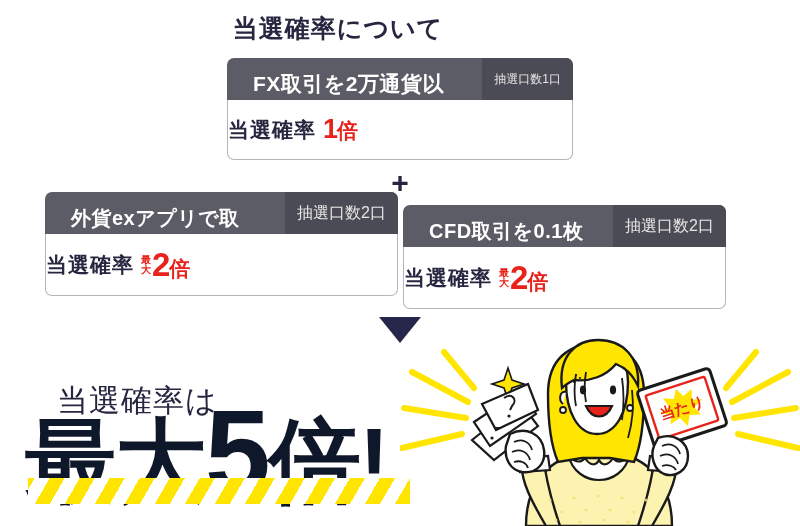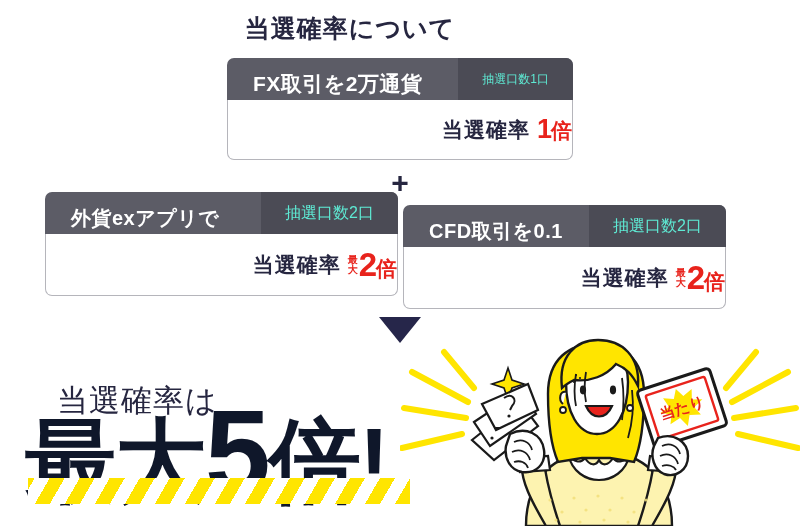--- a/index.html
+++ b/index.html
@@ -6,21 +6,21 @@
   html, body {
     width: 800px; height: 526px;
     background: #ffffff;
     font-family: "Liberation Sans", "DejaVu Sans", sans-serif;
     overflow: hidden;
   }
   #stage { position: relative; width: 800px; height: 526px; background: #fff; }
 
   
   .page-title {
-    position: absolute; left: 12px; top: 12px; width: 676px;
+    position: absolute; left: 0; top: 12px; width: 676px;
     text-align: center;
     font-size: 25px; font-weight: bold; letter-spacing: 1px;
     color: #262640;
   }
 
   
   .cond-box { position: absolute; }
   .cond-head {
     display: flex; align-items: stretch;
     background: #5c5c66;
@@ -32,30 +32,30 @@
     flex: 1 1 auto;
     display: flex; align-items: center; justify-content: center;
     color: #ffffff; font-weight: bold; letter-spacing: .5px;
     padding: 0 26px;
     margin-top: 38px;
   }
   .cond-badge {
     flex: 0 0 auto;
     display: flex; align-items: center; justify-content: center;
     background: #4b4b55;
-    color: #5eead4;
-    padding: 0 24px;
+    color: #e5e5e5;
+    padding: 0 12px;
     white-space: nowrap;
   }
   .cond-body {
     background: #ffffff;
     border: 1px solid #b5b5bb;
     border-top: none;
     border-radius: 0 0 7px 7px;
-    display: flex; align-items: center; justify-content: flex-end;
+    display: flex; align-items: center; justify-content: flex-start;
   }
   .rate-line { display: flex; align-items: center; justify-content: center; }
   .rate-label {
     font-size: 21px; font-weight: bold; color: #262640; letter-spacing: 1px;
   }
   .rate-multi {
     display: flex; align-items: center;
     color: #e8231c; font-weight: bold;
     margin-left: 7px;
   }

